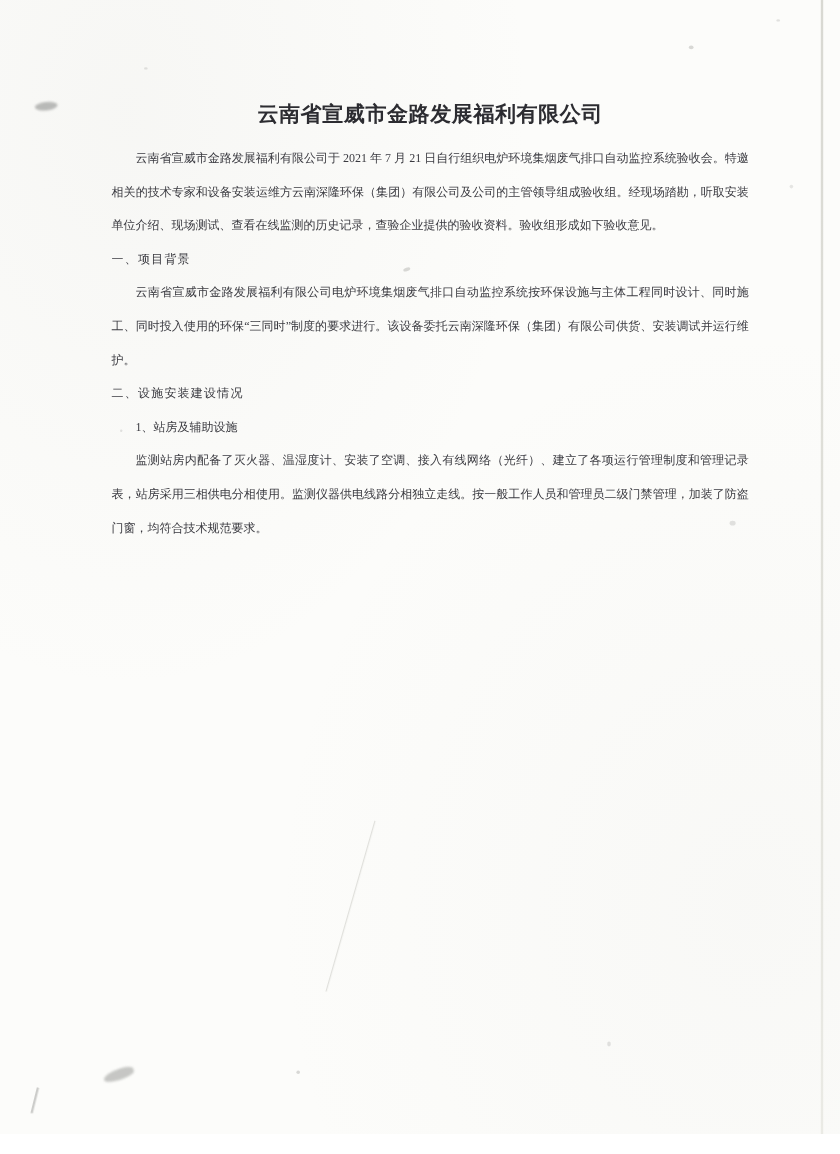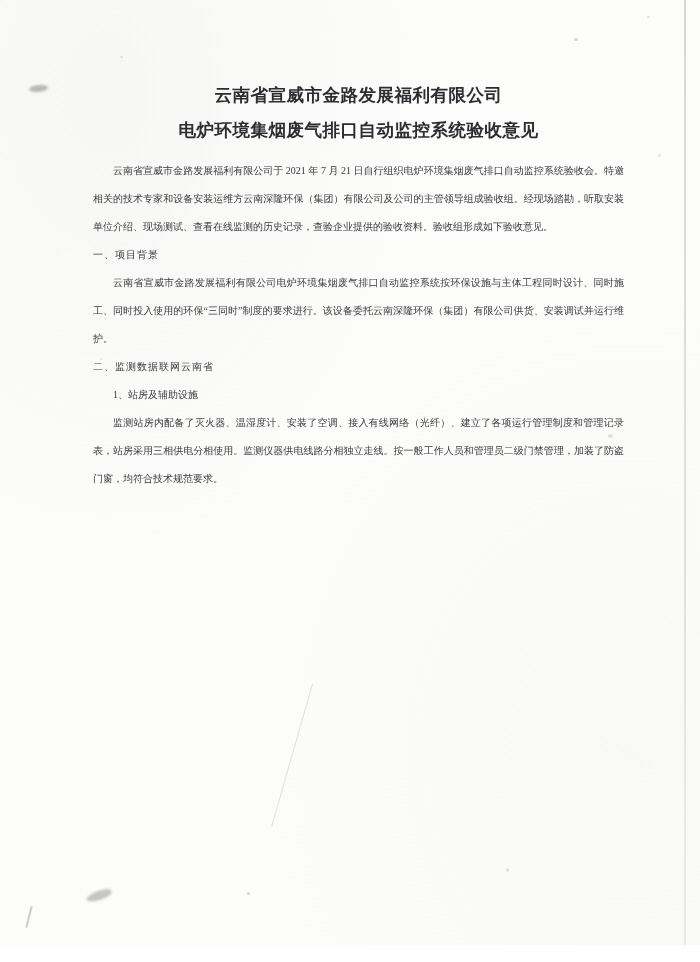--- a/index.html
+++ b/index.html
@@ -141,26 +141,25 @@
   <div class="speck s3"></div>
   <div class="speck s4"></div>
   <div class="speck s5"></div>
   <div class="speck s6"></div>
   <div class="speck s7"></div>
   <div class="speck s8"></div>
   <div class="speck s9"></div>
 
   <div class="content">
     <div class="doc-title">云南省宣威市金路发展福利有限公司</div>
-    <div class="doc-title second">电炉环境集烟废气排口自动监控系统验收意见</div>
 
     <p class="body-text">云南省宣威市金路发展福利有限公司于 2021 年 7 月 21 日自行组织电炉环境集烟废气排口自动监控系统验收会。特邀相关的技术专家和设备安装运维方云南深隆环保（集团）有限公司及公司的主管领导组成验收组。经现场踏勘，听取安装单位介绍、现场测试、查看在线监测的历史记录，查验企业提供的验收资料。验收组形成如下验收意见。</p>
 
     <p class="sec-heading">一、项目背景</p>
     <p class="body-text">云南省宣威市金路发展福利有限公司电炉环境集烟废气排口自动监控系统按环保设施与主体工程同时设计、同时施工、同时投入使用的环保“三同时”制度的要求进行。该设备委托云南深隆环保（集团）有限公司供货、安装调试并运行维护。</p>
 
-    <p class="sec-heading">二、监测数据联网云南省</p>
+    <p class="sec-heading">二、设施安装建设情况</p>
     <p class="body-text">1、站房及辅助设施</p>
     <p class="body-text">监测站房内配备了灭火器、温湿度计、安装了空调、接入有线网络（光纤）、建立了各项运行管理制度和管理记录表，站房采用三相供电分相使用。监测仪器供电线路分相独立走线。按一般工作人员和管理员二级门禁管理，加装了防盗门窗，均符合技术规范要求。</p>
 
   </div>
 
 </div>
 
 </body></html>

